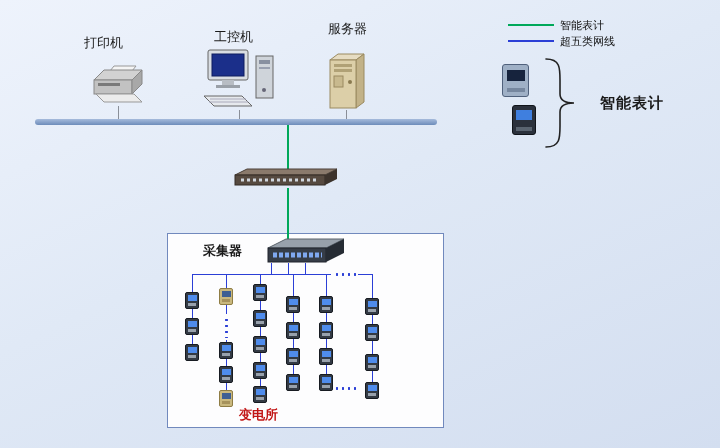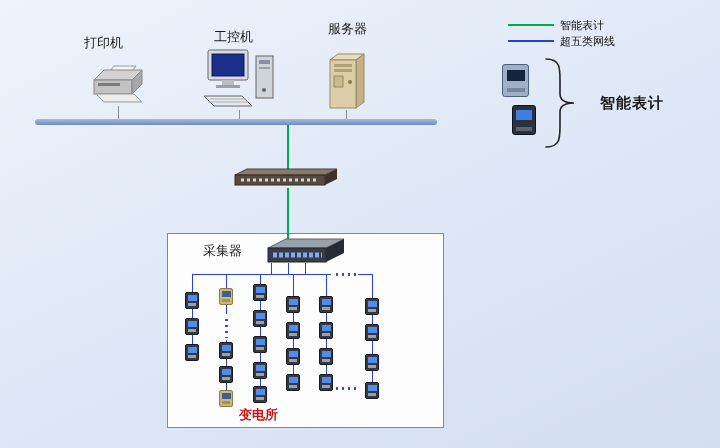--- a/index.html
+++ b/index.html
@@ -4,21 +4,21 @@
 <style>
   * { margin:0; padding:0; box-sizing:border-box; }
   html,body { width:720px; height:448px; }
   .stage {
     position:relative; width:720px; height:448px; overflow:hidden;
     background:linear-gradient(155deg,#eef3fc 0%,#e0e9f6 45%,#d3def0 100%);
     font-family:"DejaVu Sans","Liberation Sans",sans-serif;
   }
   .lbl { position:absolute; font-size:13px; color:#1a1a1a; white-space:nowrap; }
   .lbl.sm { font-size:11px; color:#111; }
-  .lbl.bold { font-weight:normal; }
+  .lbl.bold { font-weight:bold; }
   .lbl.big { font-size:15px; font-weight:bold; letter-spacing:1px;margin-left:14px; }
   .lbl.red { color:#c11414; font-weight:bold; }
   .abs { position:absolute; }
   .hline { position:absolute; height:2px; }
   .vline { position:absolute; width:2px; }
   .green { background:#00a85a; }
   .blueline { background:#2b3fd6; }
   .gray { background:#8a8f98; width:1px; }
   .bhline { position:absolute; height:1px; background:#2b3fd6; }
   .bvline { position:absolute; width:1px; background:#2b3fd6; }

